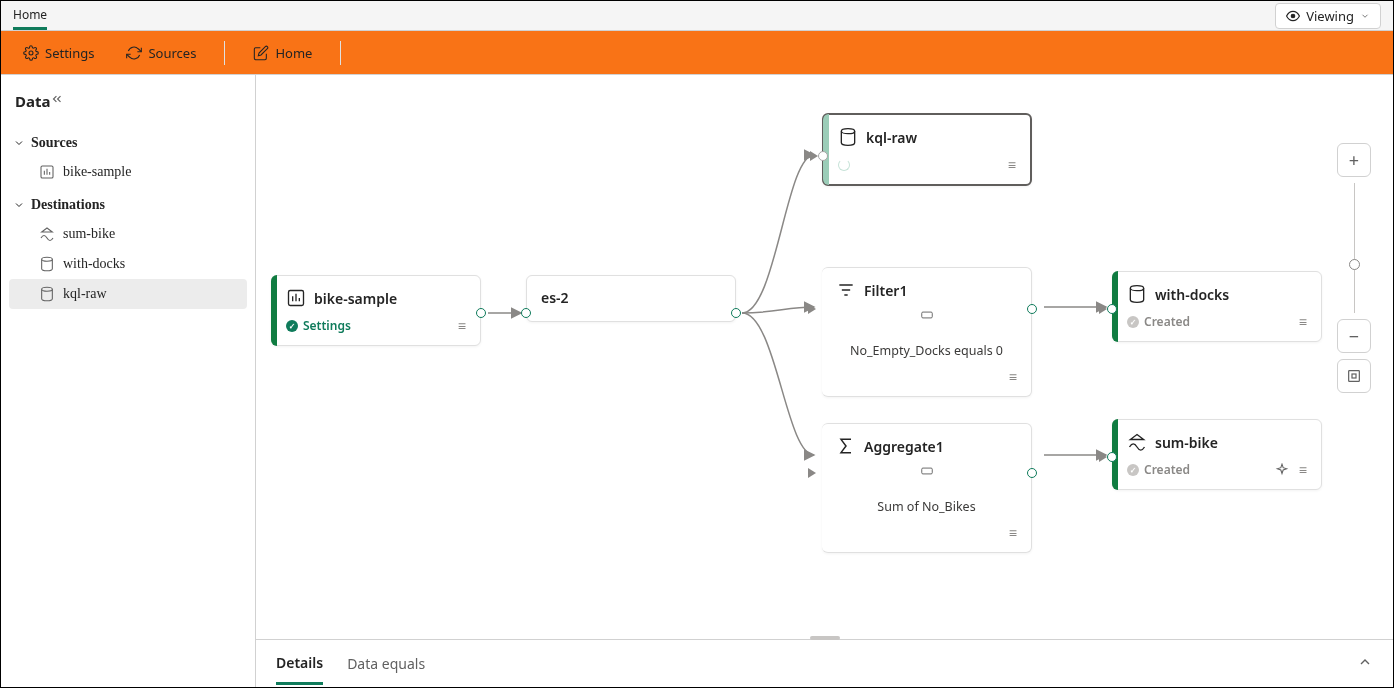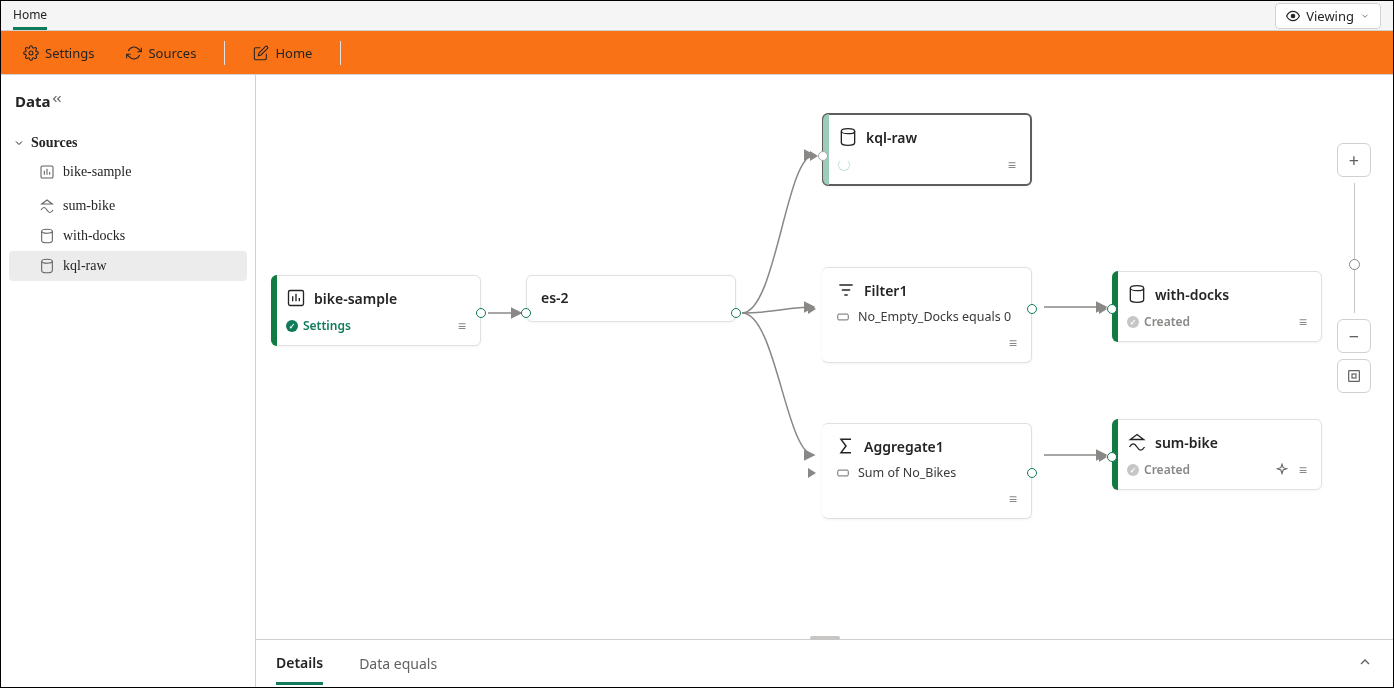--- a/index.html
+++ b/index.html
@@ -219,23 +219,24 @@
     align-items: center;
     gap: 6px;
     background: var(--accent-green-light);
     color: var(--accent-green);
     border: 1px solid #c7e3d8;
     border-radius: 14px;
     padding: 5px 10px;
     font-size: 12px;
   }
   .sub-row {
-    display: flex; align-items: center; gap: 8px;
+    display: flex; align-items: center; gap: 20px;
     font-size: 12.5px;
     color: #3b3a39;
+    flex-direction: column;
   }
   .sub-row .hamburger, .node-footer .hamburger { margin-left: auto; }
   .node-footer {
     display: flex;
     justify-content: flex-end;
   }
   
   .port {
     position: absolute;
     width: 10px; height: 10px;
@@ -292,21 +293,21 @@
     border-radius: 50%;
     background: #fff;
   }
   
   .bottom-panel {
     height: 48px;
     border-top: 1px solid var(--border-color);
     display: flex;
     align-items: center;
     padding: 0 20px;
-    gap: 36px;
+    gap: 24px;
     position: relative;
   }
   .bottom-handle {
     position: absolute;
     top: -4px;
     left: 50%;
     transform: translateX(-50%);
     width: 30px; height: 4px;
     background: #c8c6c4;
     border-radius: 2px;
@@ -400,20 +401,26 @@
               <rect x="3" y="3" width="18" height="18" rx="2"></rect>
               <line x1="8" y1="16" x2="8" y2="10"></line>
               <line x1="12" y1="16" x2="12" y2="7"></line>
               <line x1="16" y1="16" x2="16" y2="12"></line>
             </svg>
           <span>bike-sample</span>
         </div>
       </div>
 
       <div class="tree-section">
+        <div class="tree-header">
+          <svg width="12" height="12" viewBox="0 0 24 24" fill="none" stroke="#242424" stroke-width="2">
+              <polyline points="6 9 12 15 18 9"></polyline>
+            </svg>
+          <span>Destinations</span>
+        </div>
         <div class="tree-item">
           <svg class="tree-icon" viewBox="0 0 24 24" fill="none" stroke="#616161" stroke-width="1.6">
               <path d="M3 18c3-5 6-5 9 0s6 5 9 0"></path>
               <path d="M12 3l8 6H4z"></path>
             </svg>
           <span>sum-bike</span>
         </div>
         <div class="tree-item">
           <svg class="tree-icon" viewBox="0 0 24 24" fill="none" stroke="#616161" stroke-width="1.6">
               <ellipse cx="12" cy="5" rx="8" ry="3"></ellipse>

